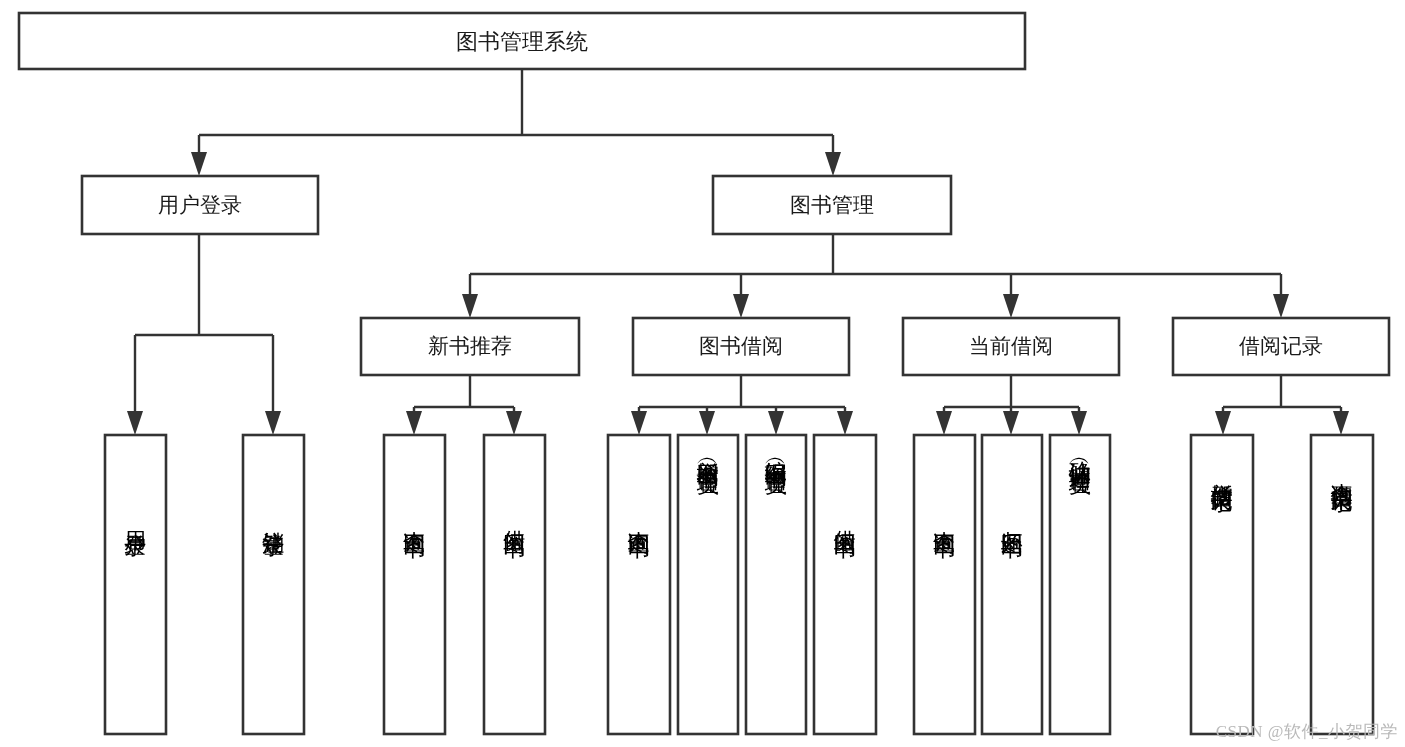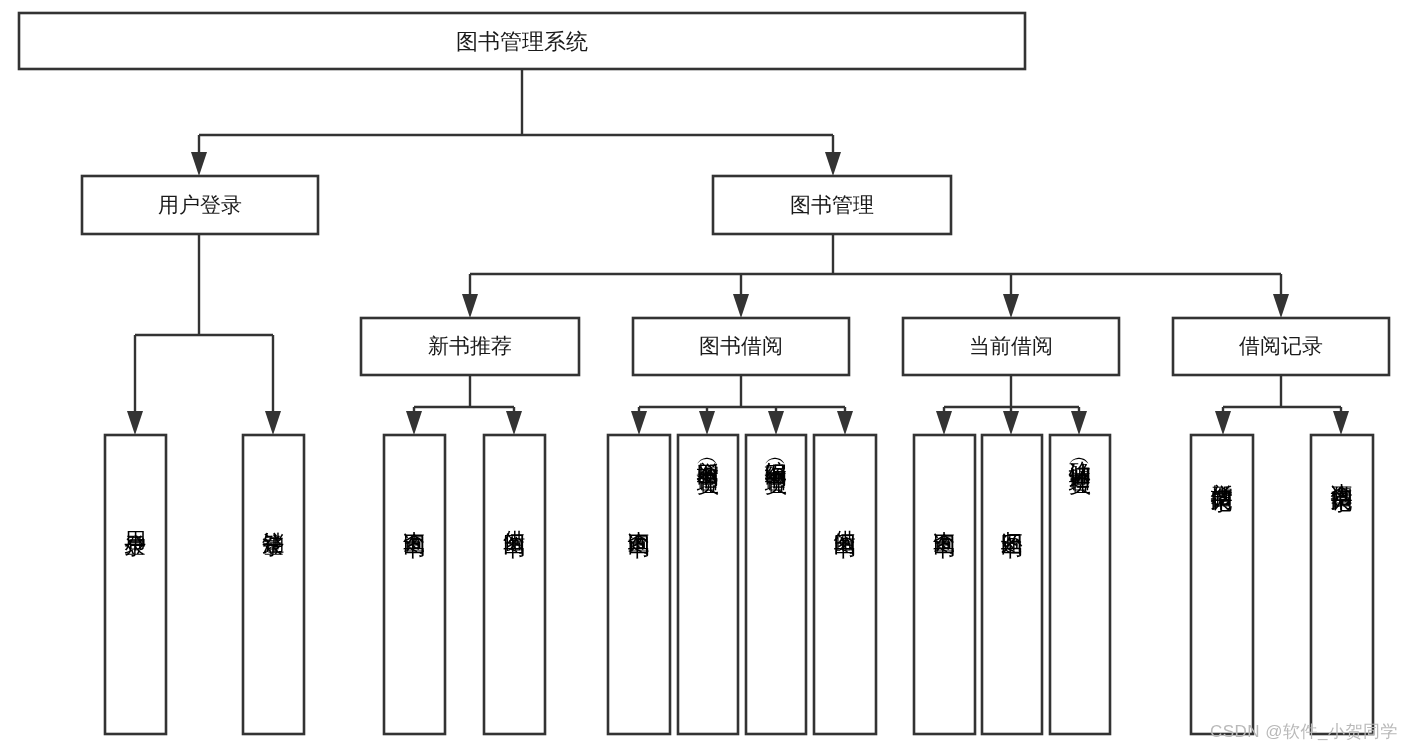--- a/index.html
+++ b/index.html
@@ -65,21 +65,21 @@
     position: absolute;
     display: flex;
     align-items: flex-start;
     justify-content: center;
     pointer-events: none;
   }
   .watermark {
     position: absolute;
     right: 8px;
     bottom: 4px;
-    font-family: Liberation Sans, sans-serif;
+    font-family: Liberation Serif, serif;
     font-size: 17px;
     color: #b9b9b9;
     letter-spacing: 0.5px;
     white-space: nowrap;
   }
 </style>
 </head>
 <body>
 
 <div id="diagram-root">

